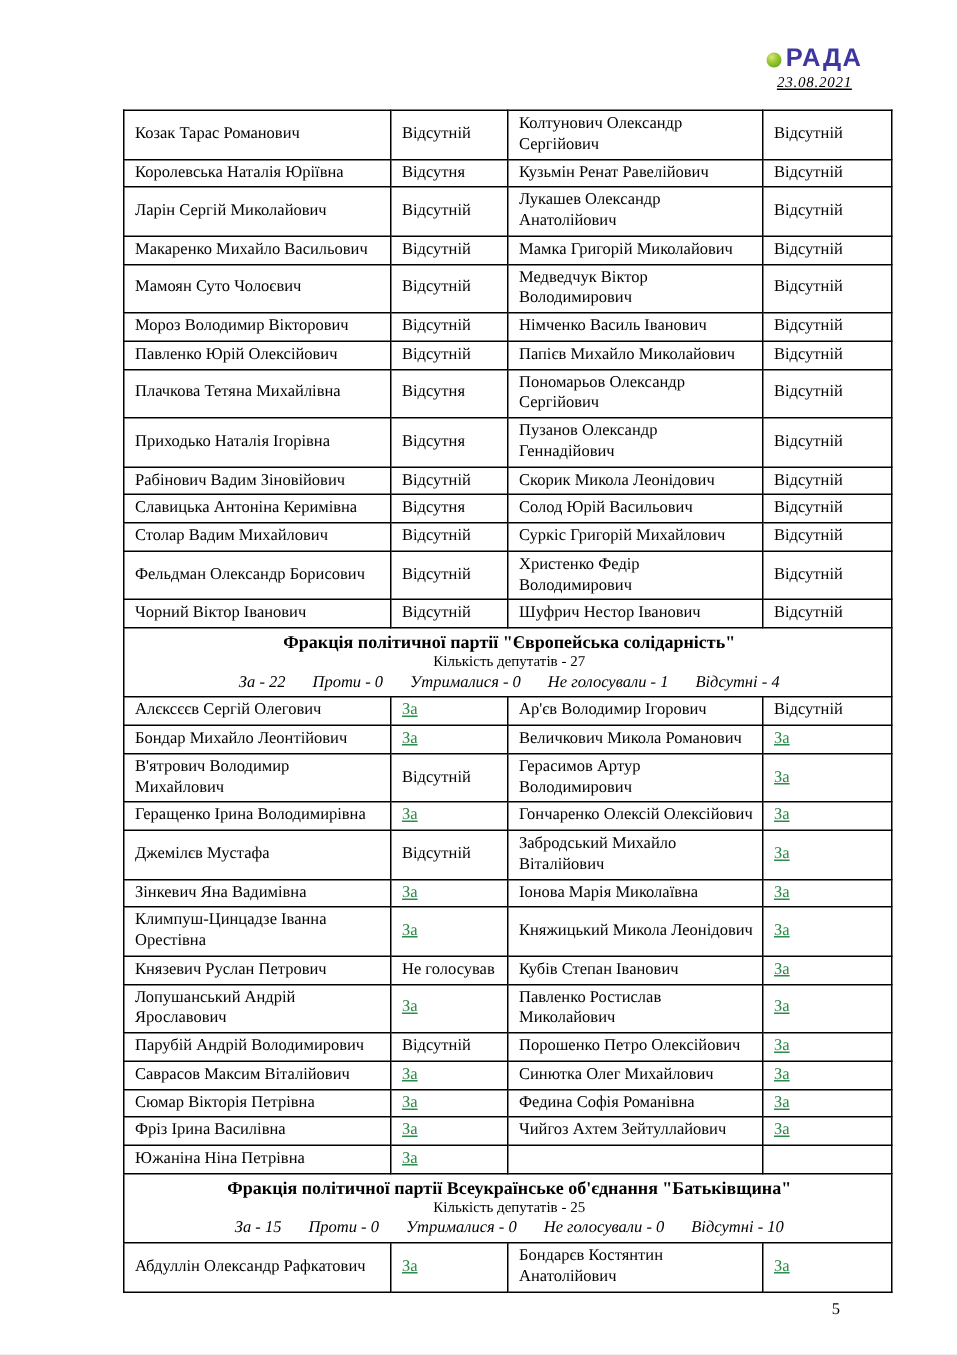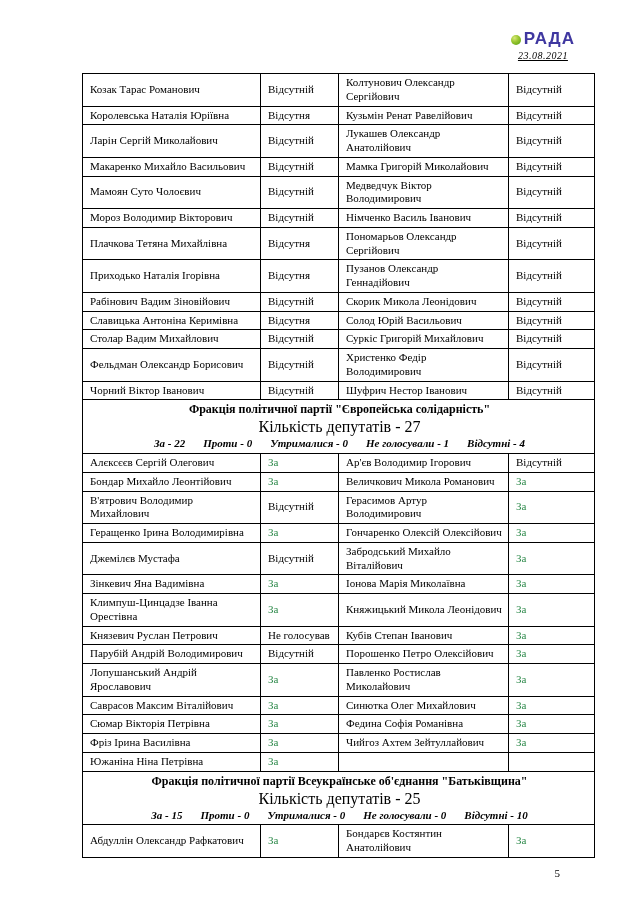--- a/index.html
+++ b/index.html
@@ -59,26 +59,26 @@
   }
   table.votes td {
     border: 1px solid #000;
     font-size: 11px;
     line-height: 1.25;
     padding: 2px 5px 2px 7px;
     vertical-align: middle;
     overflow: hidden;
   }
   td.status { padding-left: 6px; }
-  td.vote-for { color: var(--vote-for-green, #2f8b4c); }
+  td.vote-for { color: var(--vote-for-green, #2f8b4c); text-decoration: underline; }
 
   td.faction { text-align: center; padding: 2px 4px 3px 4px; }
   .faction-title { font-weight: bold; font-size: 12px; }
-  .faction-count { font-size: 16px; text-align: center; }
-  .faction-summary { font-size: 11px; font-style: italic; font-weight: bold; }
+  .faction-count { font-size: 10px; text-align: center; }
+  .faction-summary { font-size: 11px; font-style: italic; }
   .faction-summary span { display: inline-block; margin: 0 9px; }
 
   
   .page-num {
     position: absolute;
     top: 867px;
     right: 78px;
     font-size: 11px;
   }
 </style>
@@ -132,20 +132,26 @@
           <td class="name">Медведчук Віктор Володимирович</td>
           <td class="status">Відсутній</td>
         </tr>
         <tr>
           <td class="name">Мороз Володимир Вікторович</td>
           <td class="status">Відсутній</td>
           <td class="name">Німченко Василь Іванович</td>
           <td class="status">Відсутній</td>
         </tr>
         <tr>
+          <td class="name">Павленко Юрій Олексійович</td>
+          <td class="status">Відсутній</td>
+          <td class="name">Папієв Михайло Миколайович</td>
+          <td class="status">Відсутній</td>
+        </tr>
+        <tr>
           <td class="name">Плачкова Тетяна Михайлівна</td>
           <td class="status">Відсутня</td>
           <td class="name">Пономарьов Олександр Сергійович</td>
           <td class="status">Відсутній</td>
         </tr>
         <tr>
           <td class="name">Приходько Наталія Ігорівна</td>
           <td class="status">Відсутня</td>
           <td class="name">Пузанов Олександр Геннадійович</td>
           <td class="status">Відсутній</td>
@@ -229,29 +235,29 @@
           <td class="name">Княжицький Микола Леонідович</td>
           <td class="status vote-for">За</td>
         </tr>
         <tr>
           <td class="name">Князевич Руслан Петрович</td>
           <td class="status">Не голосував</td>
           <td class="name">Кубів Степан Іванович</td>
           <td class="status vote-for">За</td>
         </tr>
         <tr>
+          <td class="name">Лопушанський Андрій Ярославович</td>
+          <td class="status vote-for">За</td>
+          <td class="name">Павленко Ростислав Миколайович</td>
+          <td class="status vote-for">За</td>
+        </tr>
+        <tr>
           <td class="name">Парубій Андрій Володимирович</td>
           <td class="status">Відсутній</td>
           <td class="name">Порошенко Петро Олексійович</td>
-          <td class="status vote-for">За</td>
-        </tr>
-        <tr>
-          <td class="name">Лопушанський Андрій Ярославович</td>
-          <td class="status vote-for">За</td>
-          <td class="name">Павленко Ростислав Миколайович</td>
           <td class="status vote-for">За</td>
         </tr>
         <tr>
           <td class="name">Саврасов Максим Віталійович</td>
           <td class="status vote-for">За</td>
           <td class="name">Синютка Олег Михайлович</td>
           <td class="status vote-for">За</td>
         </tr>
         <tr>
           <td class="name">Сюмар Вікторія Петрівна</td>

